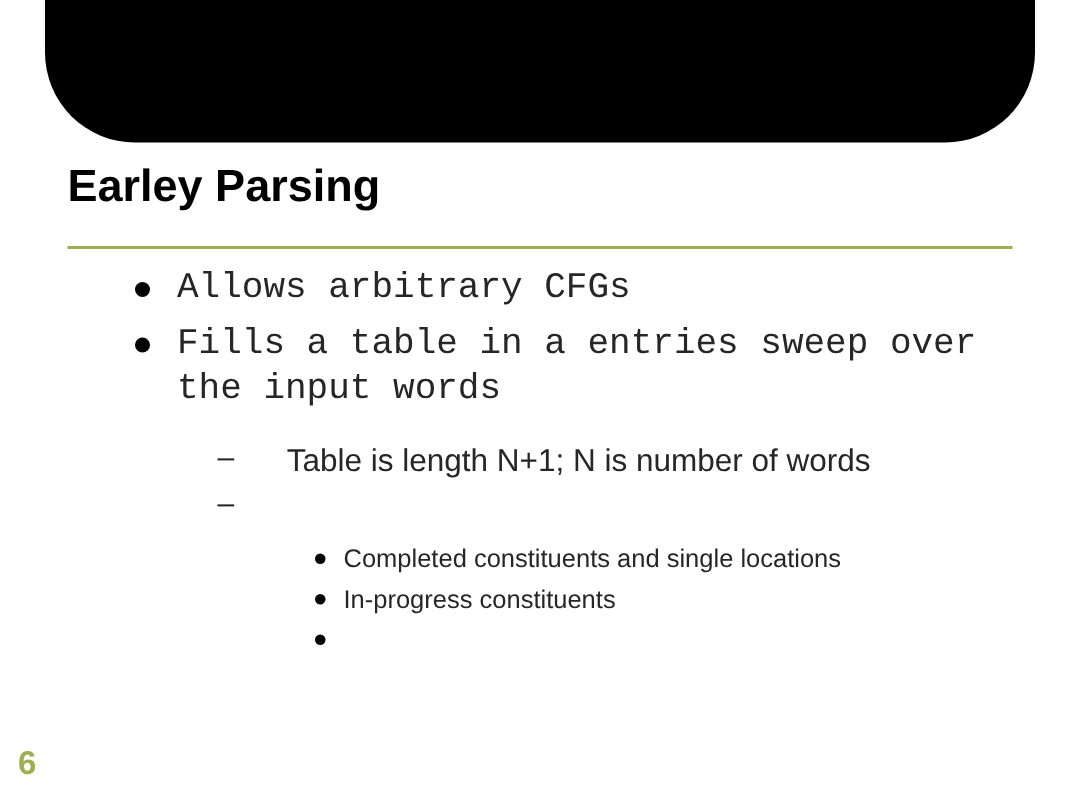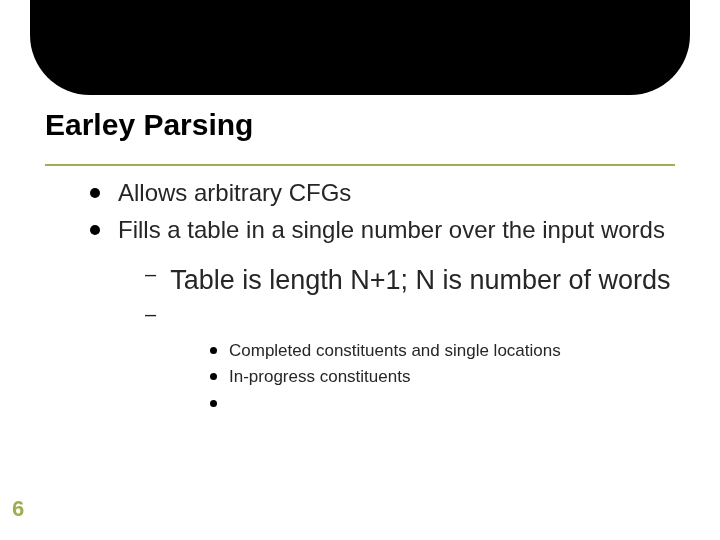--- a/index.html
+++ b/index.html
@@ -44,20 +44,21 @@
     top: 178px;
     left: 90px;
     right: 40px;
     color: #262626;
   }
 
   .bullet-row {
     display: flex;
     align-items: flex-start;
     margin-bottom: 6px;
+    font-family: Liberation Mono, monospace;
   }
   .disc {
     width: 10px;
     height: 10px;
     border-radius: 50%;
     background: #000000;
     margin-top: 10px;
     flex: 0 0 auto;
     margin-right: 18px;
   }
@@ -75,22 +76,23 @@
     align-items: flex-start;
     margin-bottom: 4px;
   }
   .dash {
     font-size: 20px;
     margin-right: 14px;
     margin-top: 0px;
     color: #222222;
   }
   .sub-text {
-    font-size: 27px;
+    font-size: 21px;
     line-height: 1.3;
+    margin-left: 21px;
   }
 
   .subsublist {
     margin-top: 14px;
     margin-left: 120px;
   }
   .ss-row {
     display: flex;
     align-items: flex-start;
     margin-bottom: 4px;
@@ -129,21 +131,21 @@
 </div>
 
 <div class="content">
 
   <div class="bullet-row">
     <div class="disc"></div>
     <div class="bullet-text">Allows arbitrary CFGs</div>
   </div>
   <div class="bullet-row">
     <div class="disc"></div>
-    <div class="bullet-text">Fills a table in a single number over the input words</div>
+    <div class="bullet-text">Fills a table in a entries sweep over the input words</div>
   </div>
 
   <div class="sublist">
     <div class="sub-row">
       <div class="dash">–</div>
       <div class="sub-text">Table is length N+1; N is number of words</div>
     </div>
     <div class="sub-row">
       <div class="dash">–</div>
     </div>

